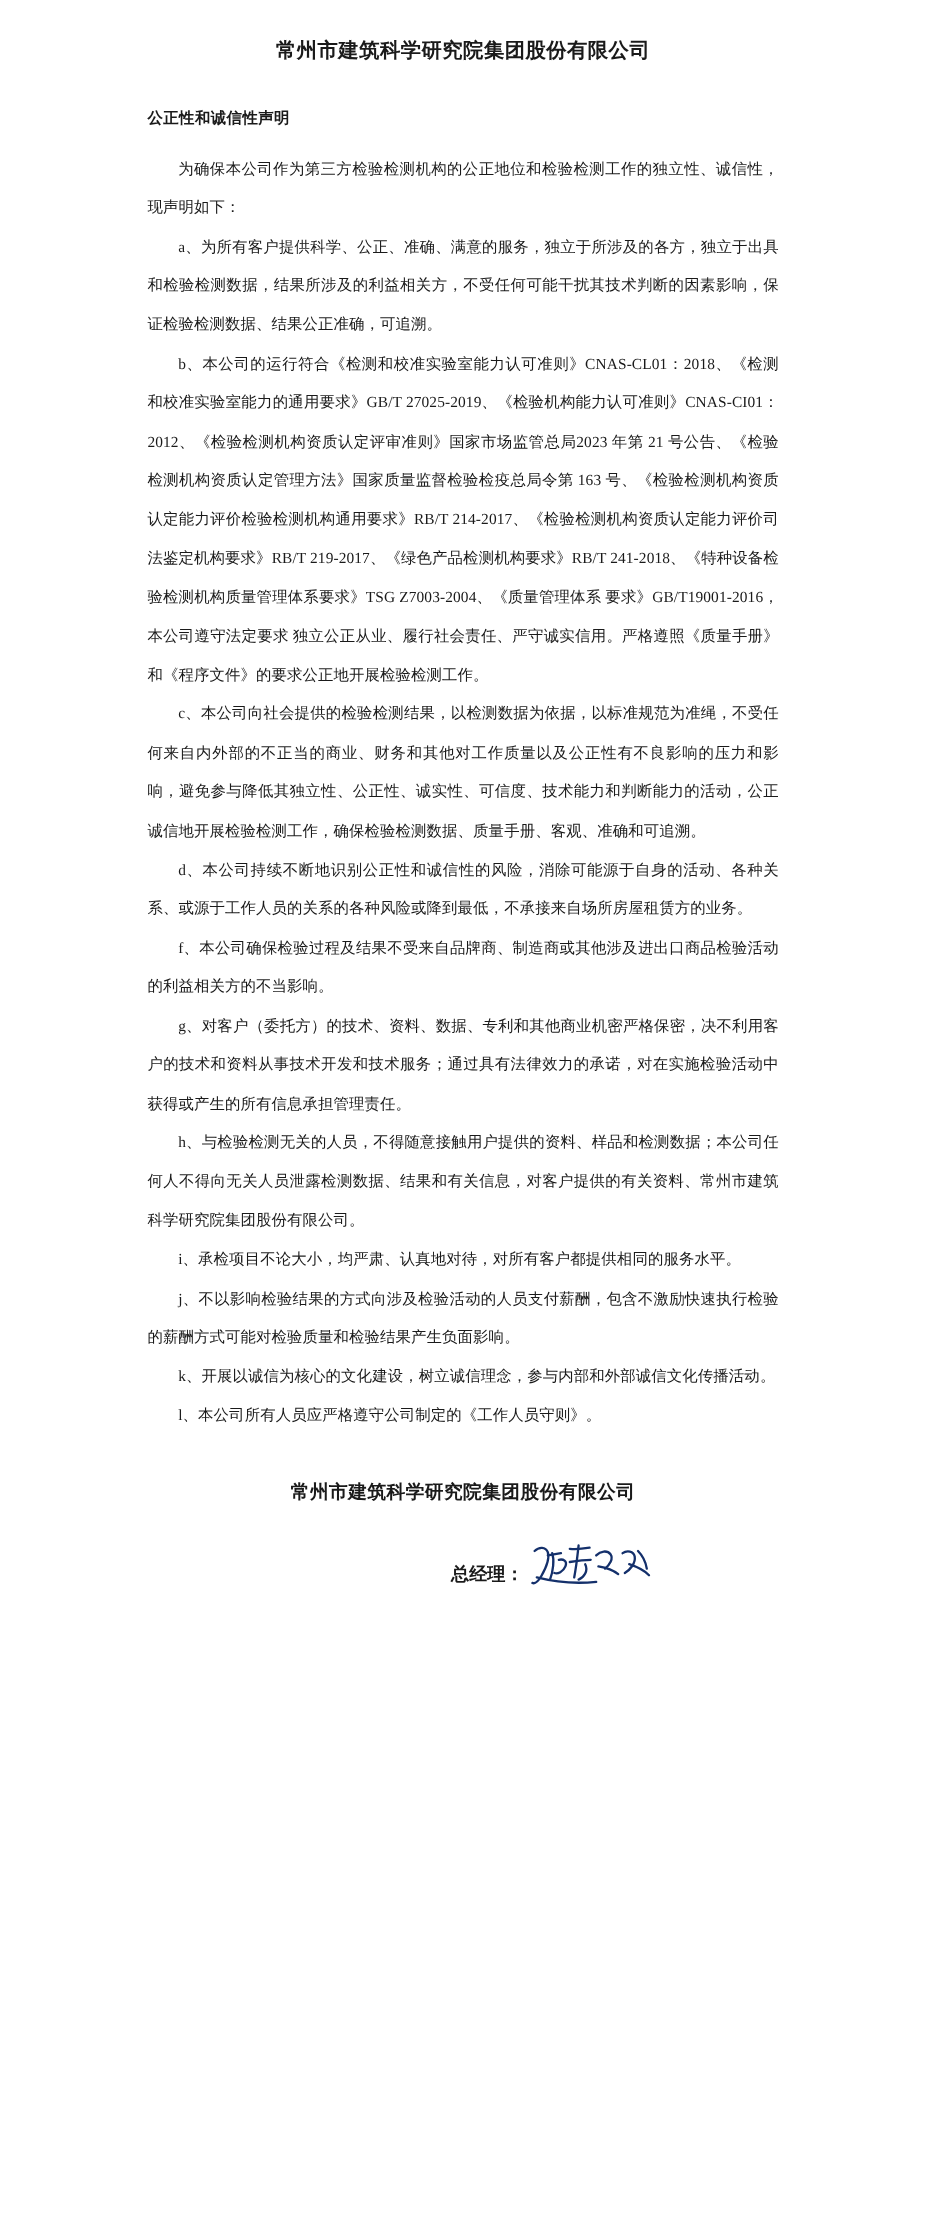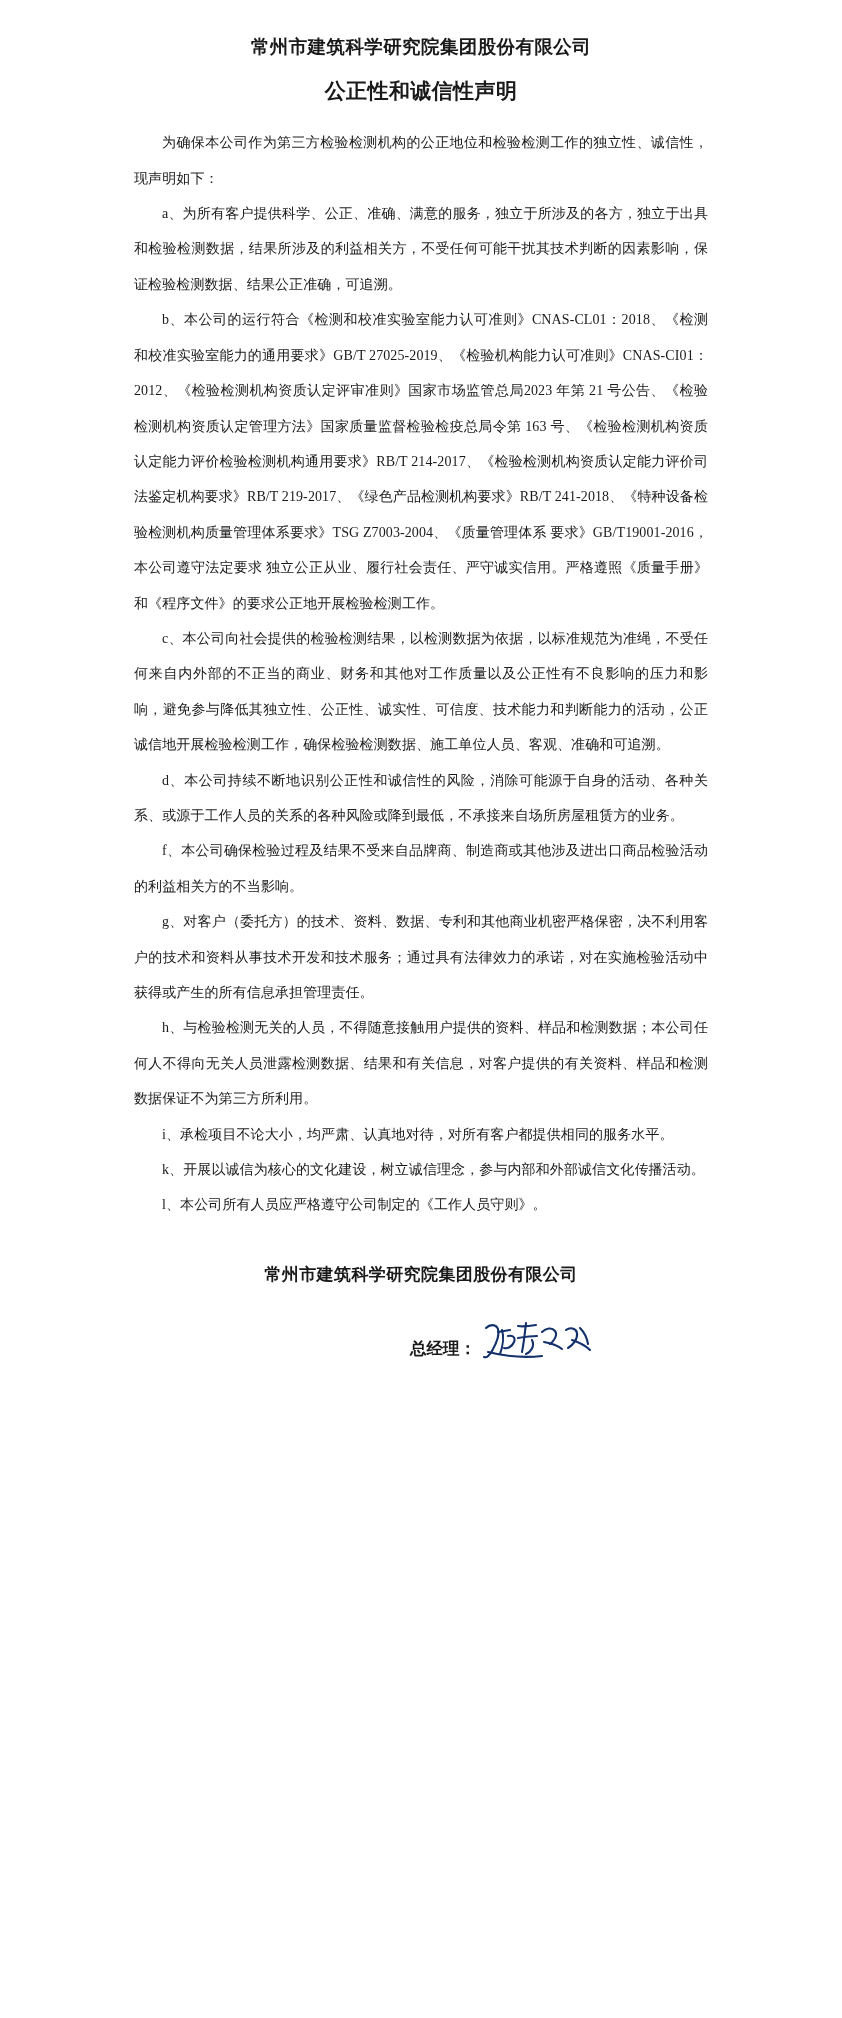--- a/index.html
+++ b/index.html
@@ -22,25 +22,24 @@
   }
   .doc-title {
     text-align: center;
     font-weight: bold;
     font-size: 18.5px;
     letter-spacing: 0.4px;
     margin: 12px 0 0 0;
     line-height: 1.5;
   }
   .doc-subtitle {
-    text-align: center;
     font-weight: bold;
-    font-size: 21px;
+    font-size: 14px;
     letter-spacing: 0.4px;
-    margin: 14px 0 0 0;
+    margin: 36px 0 0 0;
     line-height: 1.5;
   }
   .body-block {
     margin-top: 18px;
   }
   p.para {
     margin: 0 0 0 0;
     font-size: 14px;
     line-height: 35.4px;
     text-align: justify;
@@ -95,33 +94,34 @@
   <h2 class="doc-subtitle">公正性和诚信性声明</h2>
 
   <div class="body-block">
 
     <p class="para">为确保本公司作为第三方检验检测机构的公正地位和检验检测工作的独立性、诚信性，现声明如下：</p>
 
     <p class="para">a、为所有客户提供科学、公正、准确、满意的服务，独立于所涉及的各方，独立于出具和检验检测数据，结果所涉及的利益相关方，不受任何可能干扰其技术判断的因素影响，保证检验检测数据、结果公正准确，可追溯。</p>
 
     <p class="para">b、本公司的运行符合《检测和校准实验室能力认可准则》CNAS-CL01：2018、《检测和校准实验室能力的通用要求》GB/T 27025-2019、《检验机构能力认可准则》CNAS-CI01：2012、《检验检测机构资质认定评审准则》国家市场监管总局2023 年第 21 号公告、《检验检测机构资质认定管理方法》国家质量监督检验检疫总局令第 163 号、《检验检测机构资质认定能力评价检验检测机构通用要求》RB/T 214-2017、《检验检测机构资质认定能力评价司法鉴定机构要求》RB/T 219-2017、《绿色产品检测机构要求》RB/T 241-2018、《特种设备检验检测机构质量管理体系要求》TSG Z7003-2004、《质量管理体系 要求》GB/T19001-2016，本公司遵守法定要求 独立公正从业、履行社会责任、严守诚实信用。严格遵照《质量手册》和《程序文件》的要求公正地开展检验检测工作。</p>
 
-    <p class="para">c、本公司向社会提供的检验检测结果，以检测数据为依据，以标准规范为准绳，不受任何来自内外部的不正当的商业、财务和其他对工作质量以及公正性有不良影响的压力和影响，避免参与降低其独立性、公正性、诚实性、可信度、技术能力和判断能力的活动，公正诚信地开展检验检测工作，确保检验检测数据、施工单位人员、客观、准确和可追溯。</p>
+    <p class="para">c、本公司向社会提供的检验检测结果，以检测数据为依据，以标准规范为准绳，不受任何来自内外部的不正当的商业、财务和其他对工作质量以及公正性有不良影响的压力和影响，避免参与降低其独立性、公正性、诚实性、可信度、技术能力和判断能力的活动，公正诚信地开展检验检测工作，确保检验检测数据、质量手册、客观、准确和可追溯。</p>
 
     <p class="para">d、本公司持续不断地识别公正性和诚信性的风险，消除可能源于自身的活动、各种关系、或源于工作人员的关系的各种风险或降到最低，不承接来自场所房屋租赁方的业务。</p>
 
 
     <p class="para">f、本公司确保检验过程及结果不受来自品牌商、制造商或其他涉及进出口商品检验活动的利益相关方的不当影响。</p>
 
     <p class="para">g、对客户（委托方）的技术、资料、数据、专利和其他商业机密严格保密，决不利用客户的技术和资料从事技术开发和技术服务；通过具有法律效力的承诺，对在实施检验活动中获得或产生的所有信息承担管理责任。</p>
 
-    <p class="para">h、与检验检测无关的人员，不得随意接触用户提供的资料、样品和检测数据；本公司任何人不得向无关人员泄露检测数据、结果和有关信息，对客户提供的有关资料、样品和检测数据保证不为第三方所利用。</p>
+    <p class="para">h、与检验检测无关的人员，不得随意接触用户提供的资料、样品和检测数据；本公司任何人不得向无关人员泄露检测数据、结果和有关信息，对客户提供的有关资料、常州市建筑科学研究院集团股份有限公司。</p>
 
     <p class="para">i、承检项目不论大小，均严肃、认真地对待，对所有客户都提供相同的服务水平。</p>
 
+    <p class="para">j、不以影响检验结果的方式向涉及检验活动的人员支付薪酬，包含不激励快速执行检验的薪酬方式可能对检验质量和检验结果产生负面影响。</p>
 
     <p class="para">k、开展以诚信为核心的文化建设，树立诚信理念，参与内部和外部诚信文化传播活动。</p>
 
     <p class="para">l、本公司所有人员应严格遵守公司制定的《工作人员守则》。</p>
 
   </div>
 
   <div class="footer-company">常州市建筑科学研究院集团股份有限公司</div>
 
   <div class="sign-row">

